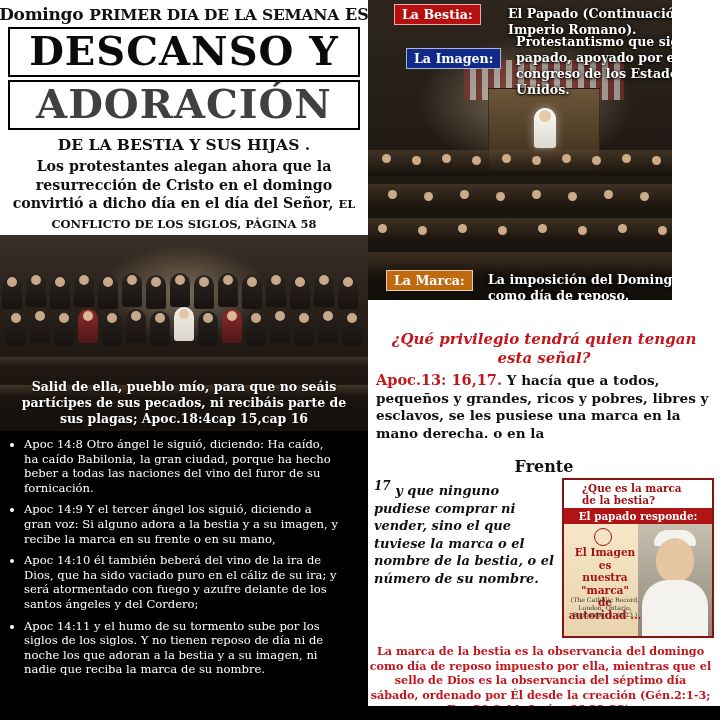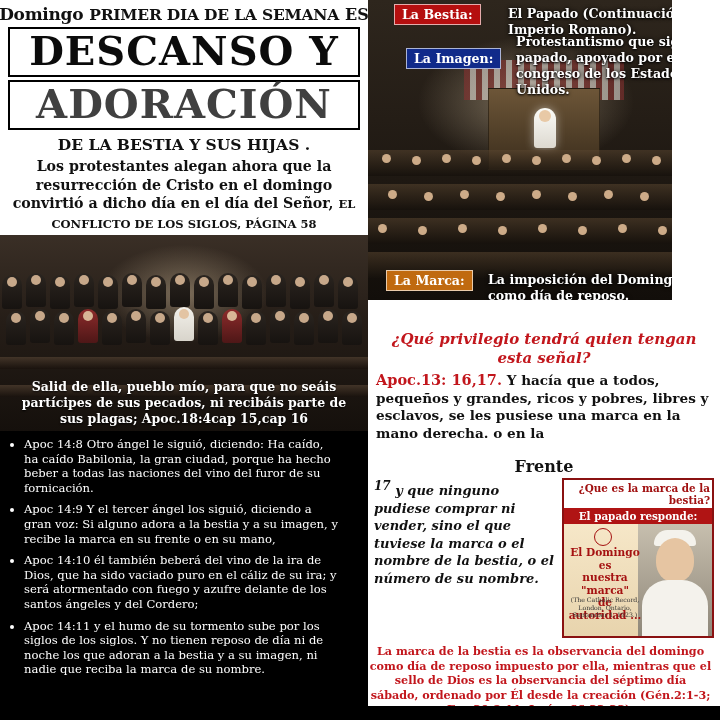--- a/index.html
+++ b/index.html
@@ -356,22 +356,22 @@
     background: #fdf6e6;
     box-sizing: border-box;
     overflow: hidden;
   }
   .pc-q {
     background: #ffffff;
     color: #a11111;
     font-family: "DejaVu Serif", serif;
     font-weight: bold;
     font-size: 10.4px;
-    text-align: right;
-    padding: 2px 2px;
+    text-align: left;
+    padding: 2px 18px;
     line-height: 12px;
   }
   .pc-resp {
     background: #b01414;
     color: #ffffff;
     font-family: "DejaVu Serif", serif;
     font-weight: bold;
     font-size: 10.4px;
     text-align: center;
     padding: 2px 2px;
@@ -610,21 +610,21 @@
         <div class="pc-q">¿Que es la marca de la bestia?</div>
         <div class="pc-resp">El papado responde:</div>
         <div class="pc-body">
           <div class="pc-photo">
             <div class="pc-cap"></div>
             <div class="pc-head"></div>
             <div class="pc-body-robe"></div>
           </div>
           <div class="pc-seal"></div>
           <div class="pc-txt" style="top:22px">
-            <div>El Domingo es</div>
+            <div>El Imagen es</div>
             <div>nuestra "marca"</div>
             <div>de autoridad ...</div>
           </div>
           <div class="pc-quote-note">(The Catholic Record, London, Ontario, September 1, 1923.)</div>
         </div>
       </div>
     </div>
 
     <div class="redfoot">
       <span>La marca de la bestia es la observancia del domingo como día de reposo impuesto por ella, mientras que el sello de Dios es la observancia del séptimo día sábado, ordenado por Él desde la creación (Gén.2:1-3; Exo.20:8-11; Isaías 66:22-23).</span>

